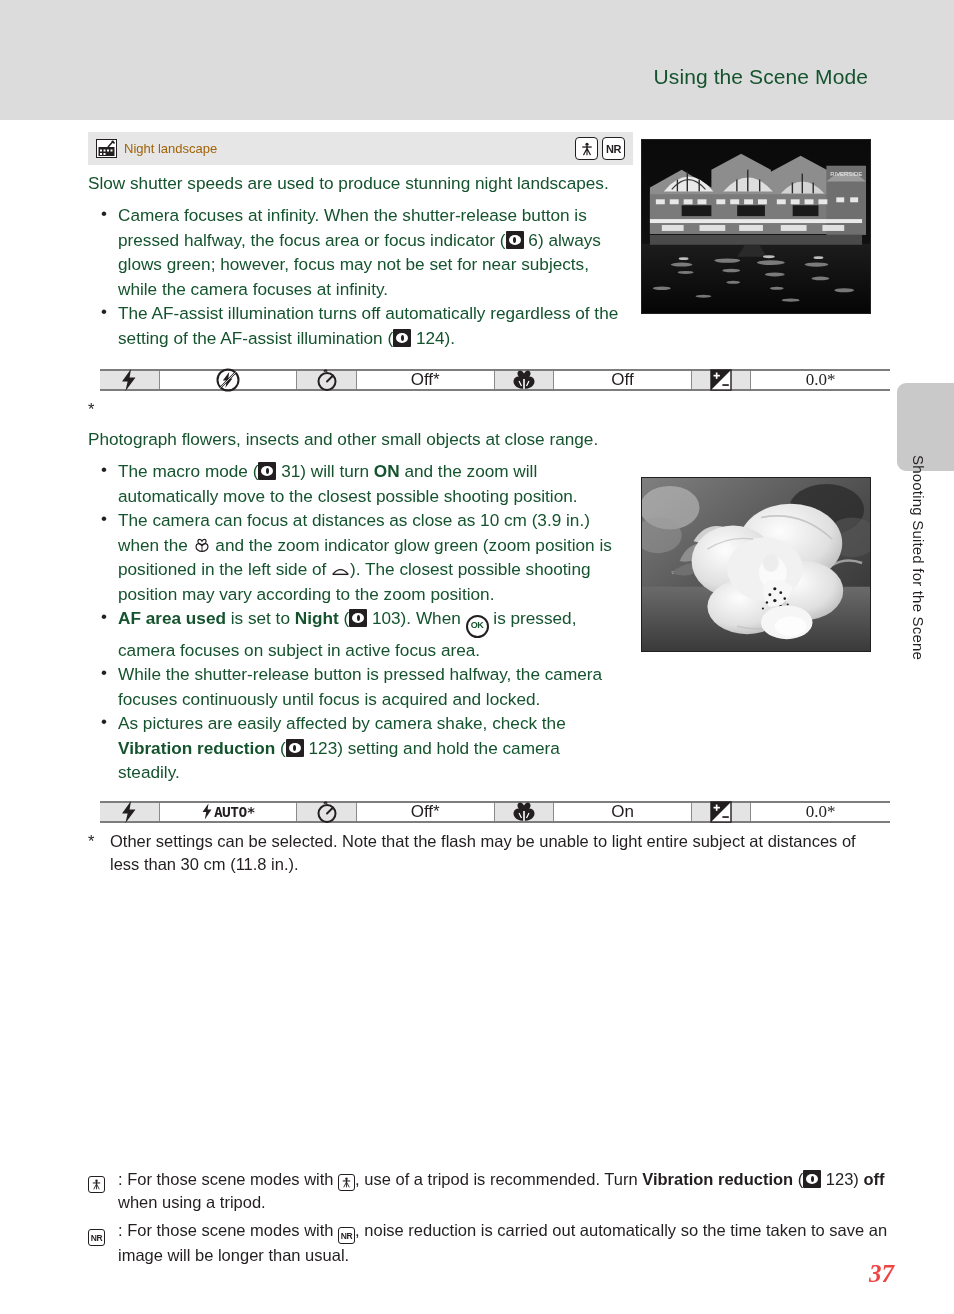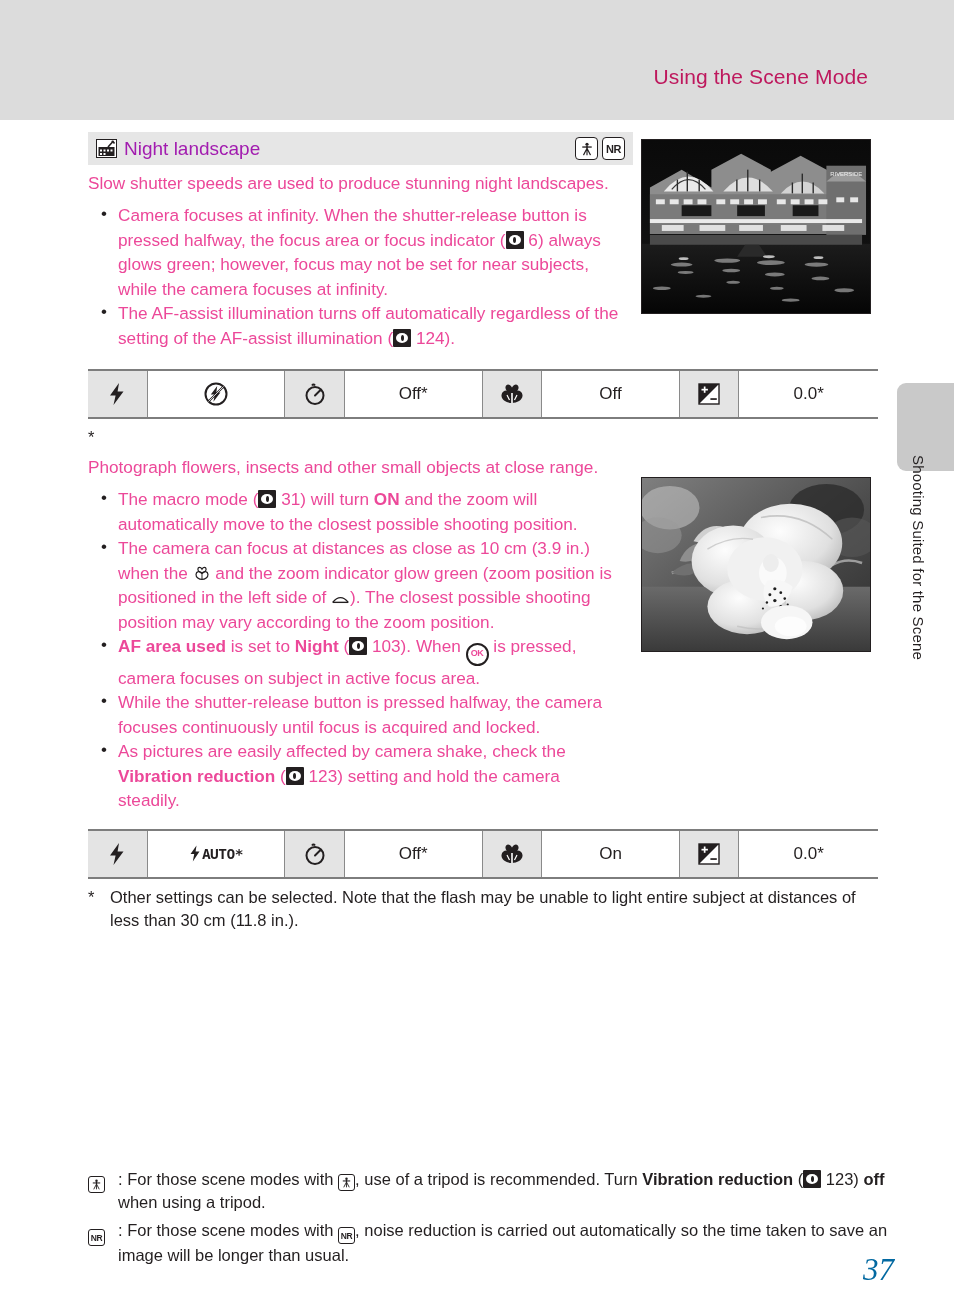--- a/index.html
+++ b/index.html
@@ -9,41 +9,41 @@
     color:#231f20;
     -webkit-font-smoothing:antialiased;
   }
   
   .header-band{
     position:absolute;left:0;top:0;width:954px;height:120px;
     background:#dcdcdc;
   }
   .header-title{
     position:absolute;right:86px;top:65px;
-    font-size:21px;letter-spacing:.1px;color:#be185d;white-space:nowrap;
+    font-size:21px;letter-spacing:.1px;color:#14532d;white-space:nowrap;
   }
   
   .side-tab{
     position:absolute;left:897px;top:383px;width:57px;height:88px;
     background:#c9c9c9;border-radius:9px 0 0 9px;
   }
   .side-label{
     position:absolute;left:893px;top:455px;width:34px;height:370px;
     font-size:15px;color:#231f20;
     writing-mode:vertical-rl;text-orientation:mixed;
     white-space:nowrap;letter-spacing:.2px;
   }
   
   .content{position:absolute;left:88px;top:132px;width:790px;}
   
   .sec-head{
     position:relative;background:#e6e6e6;height:33px;width:545px;
     display:flex;align-items:center;padding:0 8px;box-sizing:border-box;
   }
-  .sec-head .title{font-size:19px;color:#a21caf;line-height:1;}
+  .sec-head .title{font-size:13px;color:#a16207;line-height:1;}
   .sec-head .flags{position:absolute;right:8px;top:5px;display:flex;gap:4px;}
   
   .ic{display:inline-block;vertical-align:-3px;}
   .ic-scene{width:21px;height:19px;margin-right:7px;}
   .ic-closeup{width:25px;height:19px;margin-right:2px;}
   .flag-box{
     width:23px;height:23px;border:1.6px solid #231f20;border-radius:4px;
     display:flex;align-items:center;justify-content:center;
     font-size:11px;font-weight:bold;letter-spacing:-.4px;background:#fff;
     box-sizing:border-box;
@@ -69,57 +69,57 @@
     border-radius:50%;background:#231f20;
   }
   .okbtn{
     display:inline-block;width:19px;height:19px;border:2px solid #231f20;
     border-radius:50%;font-size:9px;font-weight:bold;line-height:16px;
     text-align:center;vertical-align:-4px;letter-spacing:-.5px;
   }
   .macro-inline{width:18px;height:15px;display:inline-block;vertical-align:-2px;}
   .zoomtri{width:19px;height:13px;display:inline-block;vertical-align:-1px;}
   
-  .body-txt{width:545px;font-size:17.2px;line-height:1.42;color:#ec4899;padding-top:6px;}
+  .body-txt{width:545px;font-size:17.2px;line-height:1.42;color:#14532d;padding-top:6px;}
   .body-txt p{margin:0;}
   ul.bul{margin:8px;padding:0;list-style:none;}
   ul.bul li{position:relative;padding-left:22px;margin:0;}
   ul.bul li::before{
     content:"\2022";position:absolute;left:5px;top:-1px;font-size:17px;color:#231f20;
   }
   b{font-weight:bold;}
   
   .photo{position:absolute;width:230px;height:175px;border:1.5px solid #231f20;box-sizing:border-box;overflow:hidden;background:#000;}
   .photo svg{display:block;width:100%;height:100%;}
   
   .tbl{
     display:flex;width:790px;border-top:2.5px solid #7d7d7d;border-bottom:2.5px solid #7d7d7d;
-    height:50px;box-sizing:border-box;margin-top:4px;
+    height:22px;box-sizing:border-box;margin-top:4px;margin-left:12px;
   }
   .tbl .cell{
     display:flex;align-items:center;justify-content:center;
     border-right:1.5px solid #8a8a8a;box-sizing:border-box;font-size:17px;
   }
-  .tbl .cell:last-child{border-right:none;}
+  .tbl .cell:last-child{border-right:none;font-family:Liberation Serif, serif;}
   .tbl .ico{background:#e4e4e4;width:62px;}
   .tbl .val{background:#fff;width:143px;}
   .tbl .val.wide{width:144px;}
   .footnote{
     width:790px;font-size:16.5px;line-height:1.4;margin-top:7px;
     display:flex;gap:0;
   }
   .footnote .mark{width:22px;flex:0 0 22px;}
   
   .notes{position:absolute;left:88px;top:1168px;width:800px;font-size:16.5px;line-height:1.42;}
   .note-row{display:flex;margin-bottom:4px;}
   .note-row .nmark{flex:0 0 30px;padding-top:2px;}
   .note-row .ntext{flex:1;}
   .pageno{
-    position:absolute;right:60px;bottom:26px;font-size:31px;font-style:italic;
-    font-family:"Liberation Serif","DejaVu Serif",serif;font-weight:normal;color:#0369a1;
+    position:absolute;right:60px;bottom:26px;font-size:25px;font-style:italic;
+    font-family:"Liberation Serif","DejaVu Serif",serif;font-weight:bold;color:#ef4444;
   }
 </style>
 </head>
 <body>
 
 <div class="header-band"></div>
 <div class="header-title">Using the Scene Mode</div>
 
 <div class="side-tab"></div>
 <div class="side-label">Shooting Suited for the Scene</div>

